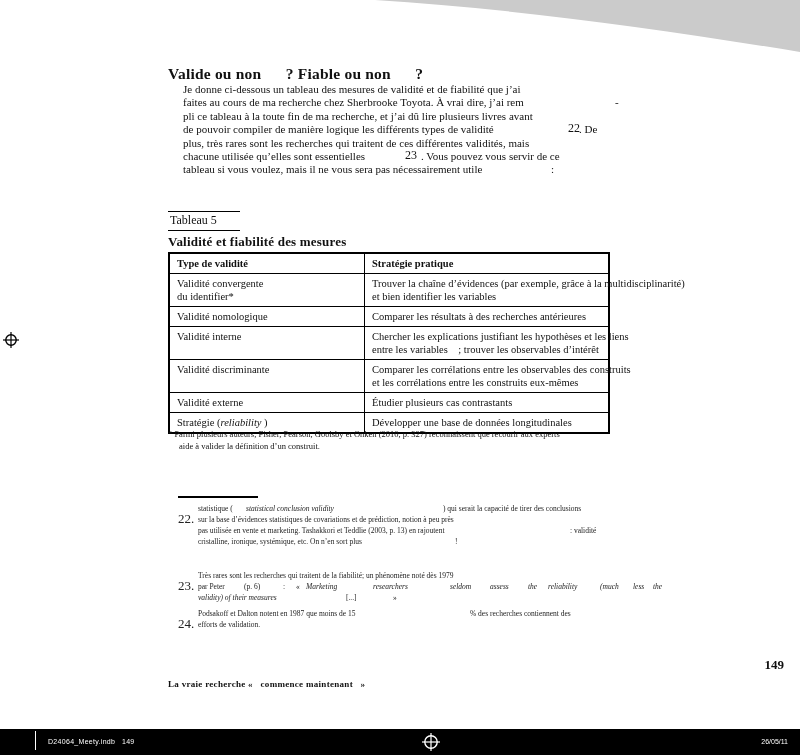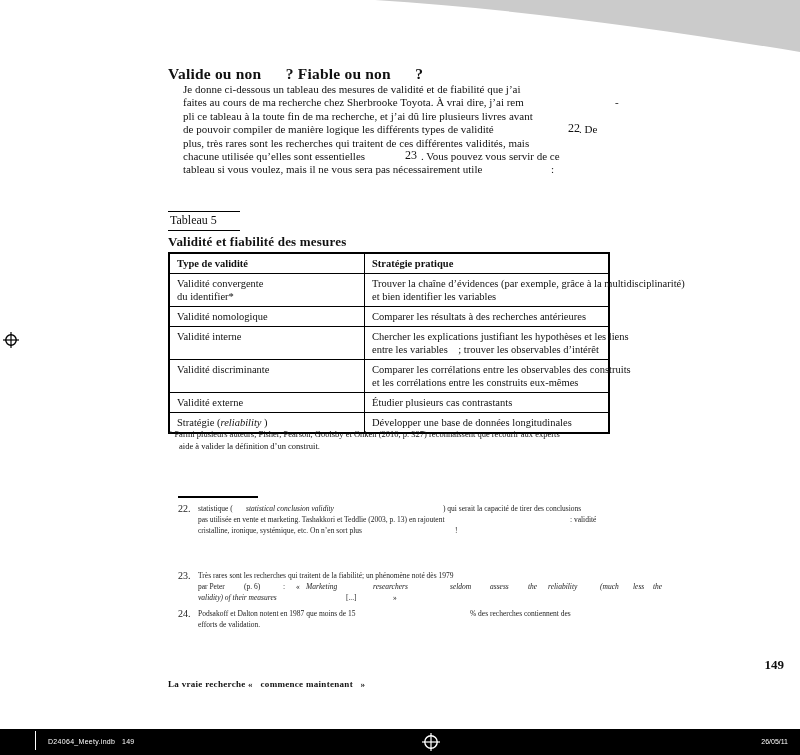--- a/index.html
+++ b/index.html
@@ -22,21 +22,21 @@
   .vtable{position:absolute;top:197px;left:0;border-collapse:collapse;width:442px;border:2px solid #000;table-layout:fixed;}
   .vtable th,.vtable td{border:1px solid #000;vertical-align:top;text-align:left;font-size:10.5px;line-height:13px;padding:3px 7px;}
   .vtable th{font-weight:bold;}
   .vtable .c1{width:180px;}
   .cell-line{white-space:pre;}
   .tfn{position:absolute;top:373px;left:0;width:470px;font-size:8.5px;line-height:12px;}
   .tfn .l2{padding-left:11px;}
   .fnsep{position:absolute;top:441px;left:10px;width:80px;height:2px;background:#000;}
   .fn{position:absolute;left:30px;width:485px;font-size:7.5px;color:#222;}
   .fn .rline{height:11px;font-size:7.5px;line-height:11px;}
-  .fn-num{position:absolute;left:-20px;top:0;font-size:10px;}
+  .fn-num{position:absolute;left:-20px;top:8px;font-size:13px;}
   .tagline{position:absolute;top:624px;left:0;font-size:9px;font-weight:bold;white-space:pre;letter-spacing:.3px;}
   .pagenum{position:absolute;top:657px;right:16px;font-size:13px;font-weight:bold;}
   .bar{position:absolute;left:0;top:729px;width:800px;height:26px;background:#000;color:#fff;
        font-family:"Liberation Sans",sans-serif;font-size:7px;}
   .bar-left{position:absolute;left:48px;top:9px;letter-spacing:.3px;white-space:pre;}
   .bar-right{position:absolute;right:12px;top:9px;}
   .bar-vline{position:absolute;left:35px;top:2px;width:1px;height:19px;background:#fff;}
   .bar-reg{position:absolute;left:421px;top:3px;width:20px;height:20px;}
 </style>
 </head>
@@ -138,20 +138,21 @@
     <div class="tfn">
       <div class="l1">*  Parmi plusieurs auteurs, Fisher, Pearson, Goolsby et Onken (2010, p. 327) reconnaissent que recourir aux experts</div>
       <div class="l2">aide à valider la définition d’un construit.</div>
     </div>
 
     <div class="fnsep"></div>
 
     <div class="fn" id="fn0" style="top: 448px;">
         <span class="fn-num">22.</span>
         <div class="rline"><span>statistique (</span><span class="it abs" style="left: 48px;">statistical conclusion validity</span><span class="abs" style="left: 245px;">) qui serait la capacité de tirer des conclusions</span></div>
+        <div class="rline"><span>sur la base d’évidences statistiques de covariations et de prédiction, notion à peu près</span></div>
         <div class="rline"><span>pas utilisée en vente et marketing. Tashakkori et Teddlie (2003, p. 13) en rajoutent</span><span class="abs" style="left: 372px;">: validité</span></div>
         <div class="rline"><span>cristalline, ironique, systémique, etc. On n’en sort plus</span><span class="abs" style="left: 257px;">!</span></div>
       </div>
     <div class="fn" id="fn1" style="top: 515px;">
         <span class="fn-num">23.</span>
         <div class="rline"><span>Très rares sont les recherches qui traitent de la fiabilité; un phénomène noté dès 1979</span></div>
         <div class="rline"><span>par Peter</span><span class="abs" style="left: 46px;">(p. 6)</span><span class="abs" style="left: 85px;">:</span><span class="abs" style="left: 98px;">«</span><span class="it abs" style="left: 108px;">Marketing</span><span class="it abs" style="left: 175px;">researchers</span><span class="it abs" style="left: 252px;">seldom</span><span class="it abs" style="left: 292px;">assess</span><span class="it abs" style="left: 330px;">the</span><span class="it abs" style="left: 350px;">reliability</span><span class="it abs" style="left: 402px;">(much</span><span class="it abs" style="left: 435px;">less</span><span class="it abs" style="left: 455px;">the</span></div>
         <div class="rline"><span class="it">validity) of their measures</span><span class="abs" style="left: 148px;">[...]</span><span class="abs" style="left: 195px;">»</span></div>
       </div>
     <div class="fn" id="fn2" style="top: 553px;">

